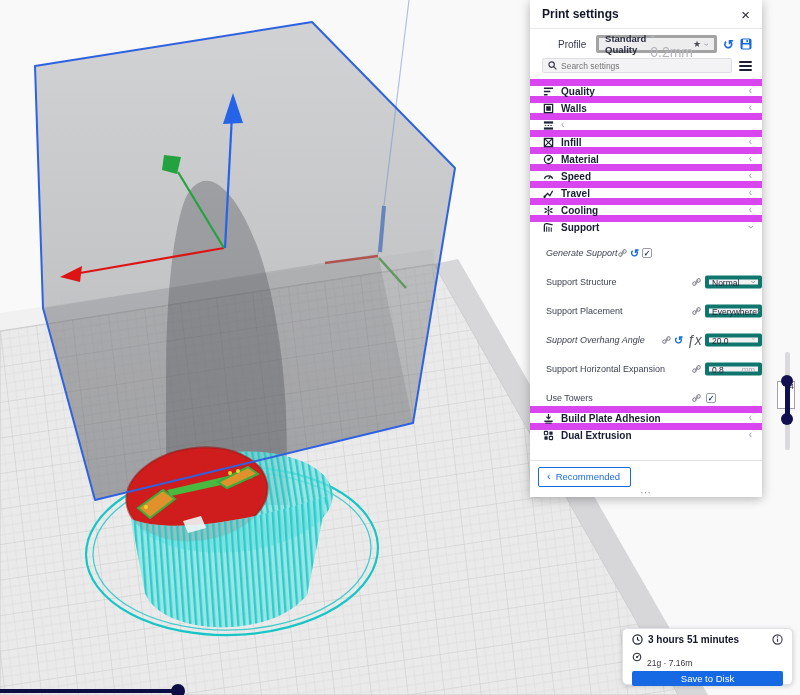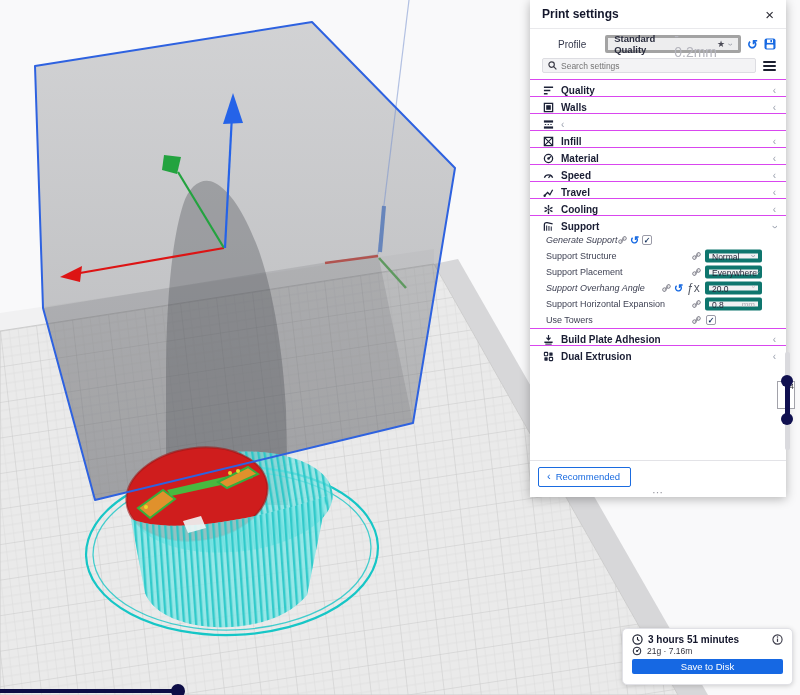--- a/index.html
+++ b/index.html
@@ -7,21 +7,21 @@
   #stage {
     position:relative; width:800px; height:695px; overflow:hidden;
     background:#fafafb;
     font-family:"Liberation Sans", sans-serif;
     -webkit-font-smoothing:antialiased;
   }
   #scene { position:absolute; left:0; top:0; }
 
   
   #settings-panel {
-    position:absolute; left:530px; top:0; width:256px; height:497px;
+    position:absolute; left:530px; top:0; width:232px; height:497px;
     background:#ffffff; box-shadow:0 2px 10px rgba(0,0,0,.28);
     font-size:10px; color:#1c2030;
   }
   .panel-header { display:flex; align-items:center; height:29px; padding:0 12px; border-bottom:1px solid #e9e9ec; }
   .panel-title { font-size:12px; font-weight:bold; color:#13162b; }
   .close-btn { margin-left:auto; font-size:15px; color:#2b2b35; cursor:pointer; line-height:1; }
 
   .profile-row { display:flex; align-items:center; margin:6px 10px 0 12px;padding-left:16px; }
   .profile-label { font-size:10px; color:#34384c; width:52px; }
   .profile-select { display:flex; align-items:center; width:148px; height:18px; background:#ededee; border:3px solid #a3a3a3; border-radius:2px; padding:0 6px; cursor:pointer; }
@@ -33,49 +33,49 @@
   .mini-btn { margin-left:6px; cursor:pointer; display:flex; align-items:center; }
   .undo-glyph { color:#186ae2; font-size:13px; font-weight:bold; line-height:1; }
 
   .search-row { display:flex; align-items:center; margin:5px 10px 0 12px; }
   .search-box { display:flex; align-items:center; flex:1; height:15px; background:#f3f3f5; border:1px solid #dddde2; border-radius:2px; padding:0 5px; }
   .search-box input { border:none; outline:none; background:transparent; font-family:"Liberation Sans",sans-serif; font-size:8.5px; color:#9a9aa4; width:100%; }
   .hamburger { margin-left:7px; width:13px; cursor:pointer; }
   .hamburger div { height:2px; background:#1c2030; margin:2px 0; border-radius:1px; }
 
   .setting-list { margin-top:6px; }
-  .cat-row { display:flex; align-items:flex-end; height:17px; padding:0 10px 0 13px; border-top:1px solid #d946ef; cursor:pointer; }
+  .cat-row { display:flex; align-items:flex-start; height:17px; padding:0 10px 0 13px; border-top:7px solid #d946ef; cursor:pointer; }
   .cat-icon { width:11px; height:11px; margin-right:7px; color:#1d2238; flex:none; }
   .cat-label { font-size:10px; font-weight:bold; color:#191d33; flex:1; }
   .cat-chev { color:#9aa0ae; font-size:10px; }
 
-  .sub-row { position:relative; height:16px; padding-left:16px; display:flex; align-items:center; }
+  .sub-row { position:relative; height:16px; padding-left:16px; display:flex; align-items:center;margin-top:13px; }
   .sub-label { font-size:9px; color:#3f4254; }
   .ital { font-style:italic; }
   .abs { position:absolute; top:50%; transform:translateY(-50%); }
   .link-icon { width:9px; height:9px; color:#8c8c96; cursor:pointer; }
-  .fx { font-size:12px; color:#555a66; cursor:pointer; }
+  .fx { font-size:14px; color:#555a66; font-style:italic; cursor:pointer; }
   .ctl { display:flex; align-items:center; width:57px; height:13px; background:#f1f1f3; border:4px solid #0f766e; border-radius:2px; padding:0 3px; font-size:8.5px; color:#26293a; cursor:pointer; }
   .ctl .unit { margin-left:auto; color:#a9a9b2; font-size:8px; }
   .ctl .chev { margin-left:auto; font-size:9px; }
   .checkbox { width:10px; height:10px; background:#fff; border:1px solid #9b9ba8; border-radius:2px; font-size:8px; font-weight:bold; color:#15335e; line-height:9px; text-align:center; cursor:pointer; }
 
   .panel-footer { position:absolute; left:0; right:0; bottom:0; border-top:1px solid #e3e3e7; padding:6px 0 10px 8px; }
   .rec-btn { display:inline-flex; align-items:center; gap:5px; border:1px solid #1a6be0; border-radius:2px; background:#fff; color:#1a6be0; font-size:9.5px; padding:3px 10px 4px 8px; cursor:pointer; }
   .drag-dots { position:absolute; left:50%; bottom:-2px; transform:translateX(-50%); color:#9a9aa2; font-size:11px; letter-spacing:1px; }
 
   
   #action-card {
     position:absolute; left:622px; top:628px; width:171px; height:57px;
     background:#fff; border:1px solid #e1e1e6; border-radius:5px;
     box-shadow:0 1px 5px rgba(0,0,0,.18); padding:5px 9px 0 9px;
   }
   .card-row { display:flex; align-items:center; gap:5px; }
   .time-text { font-size:10px; font-weight:bold; color:#13162b; }
-  .mat-text { font-size:8.5px; color:#35353f; }
+  .mat-text { font-size:8.5px; color:#35353f;margin-top:12px; }
   .info-icon { margin-left:auto; color:#3a3a48; cursor:pointer; }
   .save-btn { margin-top:3px; height:15px; background:#1668e3; border-radius:2px; color:#fff; font-size:9.5px; display:flex; align-items:center; justify-content:center; cursor:pointer; }
 
   
   #layer-slider-track { position:absolute; left:785px; top:352px; width:5px; height:98px; background:#dadade; border-radius:2px; }
   #layer-label { position:absolute; left:777px; top:361px; width:18px; height:28px; background:#fff; border:1px solid #a2a2aa; font-size:7.5px; color:#33333b; text-align:right; line-height:10px;margin-top:20px; }
   .knob { position:absolute; width:12px; height:12px; border-radius:50%; background:#101050; }
   #layer-handle-bar { position:absolute; left:785px; top:381px; width:5px; height:38px; background:#101050; }
 
   

